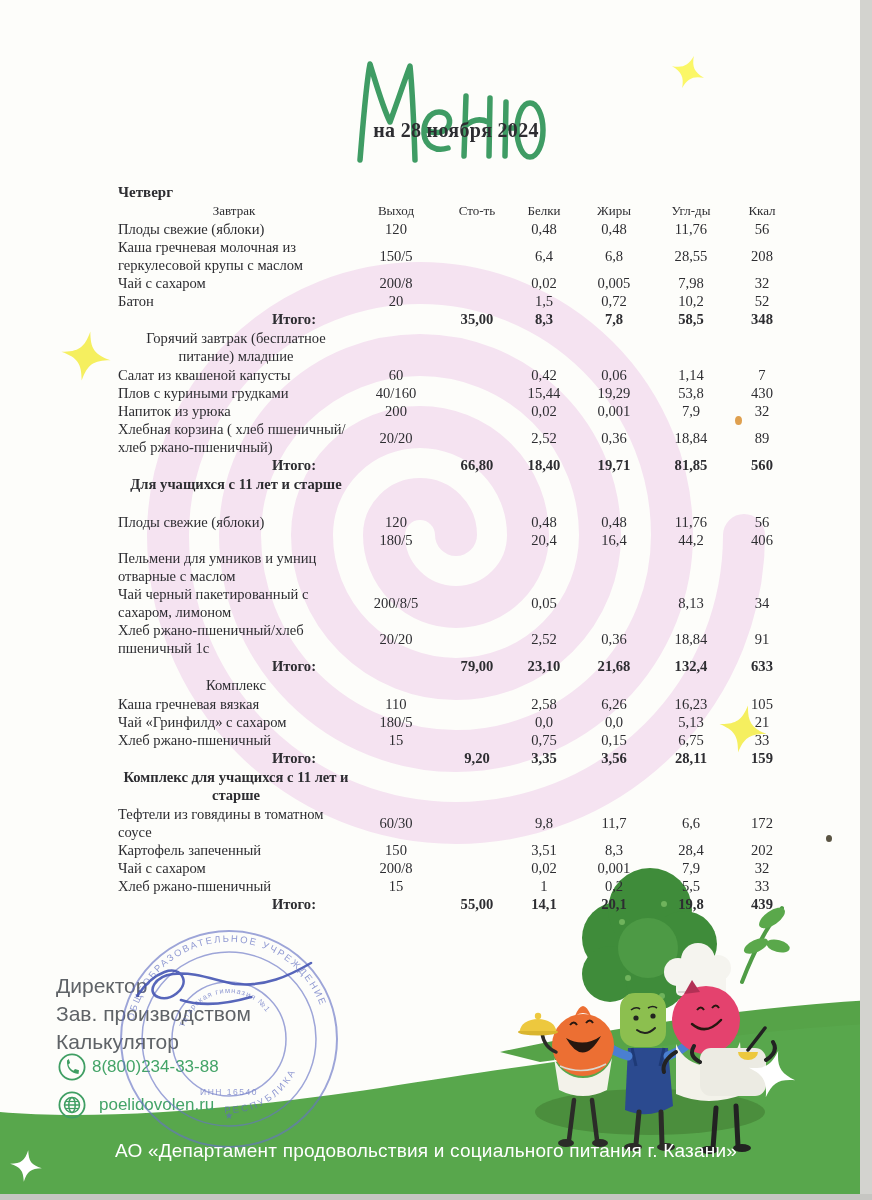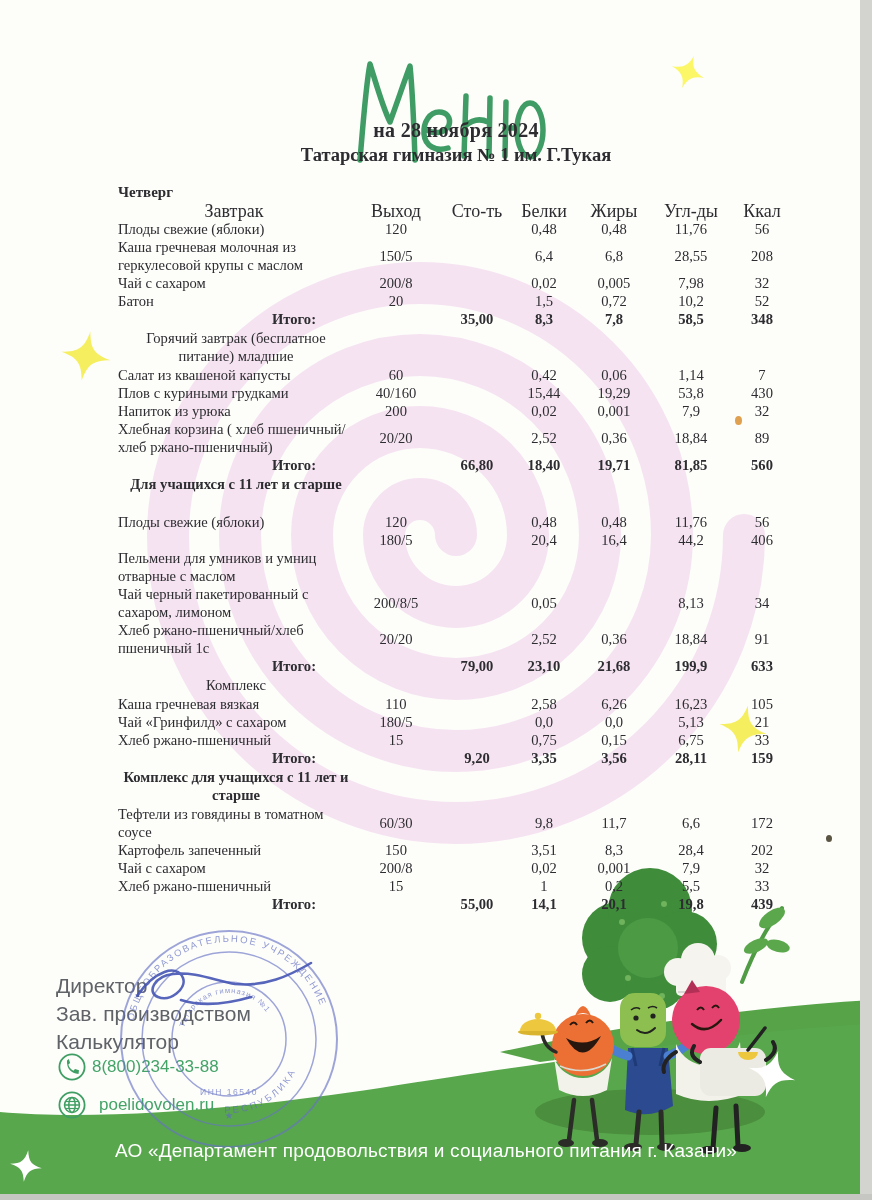--- a/index.html
+++ b/index.html
@@ -14,21 +14,21 @@
   .hdr-line{position:absolute;left:118px;width:676px;text-align:center;z-index:2;font-weight:bold;}
   #date-line{top:119px;font-size:20px;letter-spacing:.3px;}
   #school-line{top:145px;font-size:18.5px;}
   #day-label{position:absolute;left:118px;top:184px;font-weight:bold;font-size:15px;z-index:2;}
   
   #table-wrap{position:absolute;left:118px;top:202px;width:676px;z-index:2;}
   table{border-collapse:collapse;width:676px;table-layout:fixed;}
   td,th{padding:0;font-weight:normal;vertical-align:middle;font-size:14.6px;line-height:18px;}
   .c-name{text-align:left;}
   .c-num{text-align:center;}
-  tr.hdr th{font-size:18px;font-family:Liberation Serif, serif;}
+  tr.hdr th{font-size:13px;font-family:Liberation Serif, serif;}
   tr.hdr .c-name{text-align:center;}
   tr.total td{font-weight:bold;}
   tr.total .c-name{text-align:right;padding-right:34px;}
   .sec-heading{max-width:228px;margin:1px 0 1px 4px;text-align:center;}
   .sec-heading.bold{font-weight:bold;}
   .sec-heading.gap-after{margin-bottom:20px;}
   
   #roles{position:absolute;left:56px;top:972px;z-index:2;
          font-family:"Liberation Sans",sans-serif;font-size:21px;line-height:28px;color:#5f6367;}
   .contact-row{position:absolute;left:58px;z-index:2;display:flex;align-items:center;gap:13px;
@@ -150,21 +150,20 @@
     <g fill="none" stroke="#3f9c64" stroke-width="5.5" stroke-linecap="round" stroke-linejoin="round">
       <path d="M12,106 C15,70 18,30 22,10 C30,36 35,54 42,68 C50,46 56,28 62,12 C65,42 66,74 67,106"></path>
       <path d="M100,94 C88,98 77,92 76,80 C75,68 82,58 91,58 C99,58 103,64 101,71 C97,80 86,80 79,76"></path>
       <path d="M118,42 L116,102 M117,72 C124,66 132,64 140,68 M142,44 L141,102"></path>
       <path d="M158,48 L157,102 M157,74 L166,74"></path>
       <ellipse cx="182" cy="76" rx="13" ry="27"></ellipse>
     </g>
   </svg>
 
   <div id="date-line" class="hdr-line">на  28 ноября 2024</div>
-  <div id="school-line" class="hdr-line">Татарская гимназия № 1 им. Г.Тукая</div>
   <div id="day-label">Четверг</div>
 
   <div id="table-wrap">
     <table>
       <colgroup>
         <col style="width:232px">
           <col style="width:92px">
           <col style="width:70px">
         <col style="width:64px">
           <col style="width:76px">
@@ -325,21 +324,21 @@
             <td class="c-num">0,36</td>
             <td class="c-num">18,84</td>
             <td class="c-num">91</td>
           </tr>
           <tr class="total">
             <td class="c-name">Итого:</td>
             <td class="c-num"></td>
             <td class="c-num">79,00</td>
             <td class="c-num">23,10</td>
             <td class="c-num">21,68</td>
-            <td class="c-num">199,9</td>
+            <td class="c-num">132,4</td>
             <td class="c-num">633</td>
           </tr>
           <tr>
             <td colspan="7">
               <div class="sec-heading">Комплекс</div>
             </td>
           </tr>
           <tr>
             <td class="c-name">Каша гречневая вязкая</td>
             <td class="c-num">110</td>

